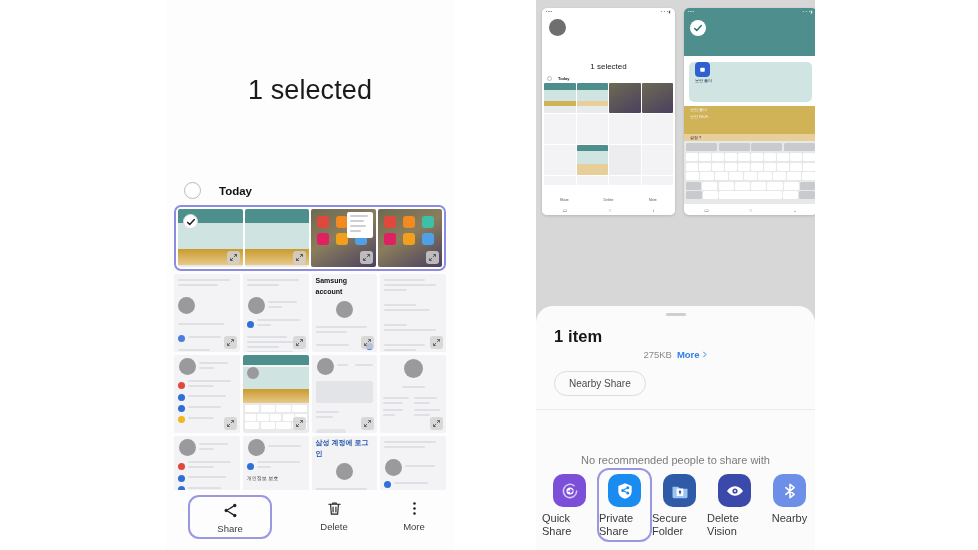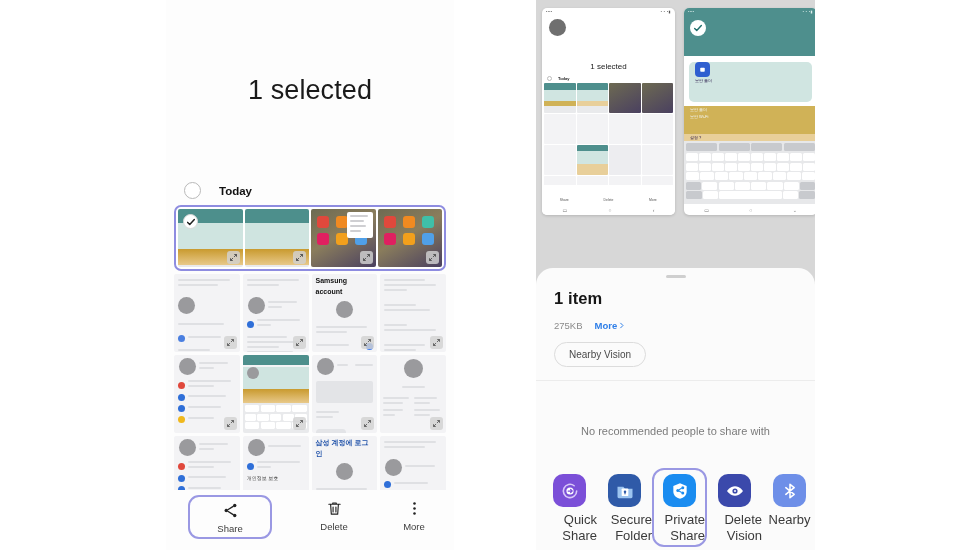--- a/index.html
+++ b/index.html
@@ -129,27 +129,27 @@
 
   .blueapp { width: 15px; height: 15px; border-radius: 4px; background: #2f5fd0; margin: 6px 0 0 6px; display: flex; align-items: center; justify-content: center; }
   .blueapp svg { width: 9px; height: 9px; }
   .whitecheck { width: 16px; height: 16px; border-radius: 50%; background: #fff; display: flex; align-items: center; justify-content: center; margin: 5px 0 0 6px; }
   .whitecheck svg { width: 10px; height: 10px; }
   .kr-tiny { font-size: 4px; color: #214; padding: 1px 6px; }
   .kr-white { font-size: 4px; color: #f2f7f6; padding: 1px 6px; }
 
   
   .sheet {
-    position: absolute; left: 0; bottom: 0; width: 279px; height: 282px;
+    position: absolute; left: 0; bottom: 0; width: 279px; height: 244px;
     background: #fbfbfb; border-radius: 17px 17px 0 0;
   }
   .grabber { width: 20px; height: 3px; border-radius: 2px; background: #cfcfcf; margin: 7px auto 0; }
   .sheet-head { padding: 11px 18px 0; }
   .item-count { font-size: 16.5px; font-weight: bold; color: #161616; letter-spacing: .1px; }
-  .item-meta { display: flex; align-items: center; gap: 12px; margin-top: 12px; }
+  .item-meta { display: flex; align-items: center; gap: 5px; margin-top: 3px; justify-content: center; }
   .item-size { font-size: 9.5px; color: #8b8b8b; }
   .more-link { font-size: 9.5px; color: #2f7fe8; font-weight: bold; display: flex; align-items: center; gap: 1px; }
   .more-link svg { width: 7px; height: 7px; }
   .nearby-chip {
     display: inline-block; margin: 11px 0 0; padding: 6px 14px;
     border: 1px solid #dcdcdc; border-radius: 15px;
     font-size: 10px; color: #4a4a4a; background: #fbfbfb;
   }
   .sheet-div { height: 1px; background: #ececec; margin: 13px 0 0; }
   .empty-msg { text-align: center; font-size: 11px; color: #7b7b7b; padding: 44px 0 0; }
@@ -158,21 +158,21 @@
     position: absolute; left: 0; bottom: 0; width: 279px; height: 86px;
     display: flex; align-items: flex-start; padding: 4px 6px 0; gap: 0;
   }
   .app {
     width: 55px; flex: 0 0 auto; display: flex; flex-direction: column;
     align-items: center; gap: 5px; padding: 6px 0 4px;
   }
   .app.hl { border: 2px solid #9a98e3; border-radius: 12px; padding: 4px 0 2px; }
   .app-ic { width: 33px; height: 33px; border-radius: 10px; display: flex; align-items: center; justify-content: center; }
   .app-ic svg { width: 20px; height: 20px; }
-  .app-label { font-size: 13px; color: #3a3a3a; text-align: right; line-height: 1.2; }
+  .app-label { font-size: 11px; color: #3a3a3a; text-align: left; line-height: 1.2; }
 </style>
 </head>
 <body>
 
 <div class="stage">
 
   <div class="phone-left">
 
     <div class="sel-header">
       <div class="sel-title">1 selected</div>
@@ -790,51 +790,38 @@
           <span class="item-size">275KB</span>
           <span class="more-link">
             <span>More</span>
             <span>
               <svg viewBox="0 0 24 24" fill="none" stroke="#2f7fe8" stroke-width="3.4" stroke-linecap="round" stroke-linejoin="round">
                   <polyline points="9,4 17,12 9,20"></polyline>
                 </svg>
             </span>
           </span>
         </div>
-        <div class="nearby-chip">Nearby Vision</div>
+        <div class="nearby-chip">Nearby Share</div>
       </div>
 
       <div class="sheet-div"></div>
 
       <div class="empty-msg">No recommended people to share with</div>
 
       <div class="apps-row">
 
         <div class="app">
           <div class="app-ic" style="background:#7b4fd8">
             <svg viewBox="0 0 24 24" fill="none" stroke="#d8c8f8" stroke-width="1.9" stroke-linecap="round">
               <path d="M20 12a8 8 0 1 1-3-6.3"></path>
               <circle cx="12" cy="12" r="4.3" fill="#fff" stroke="none"></circle>
               <path d="M9.8 12h4.6M12.8 10.2l1.8 1.8-1.8 1.8" stroke="#7b4fd8" stroke-width="1.5"></path>
             </svg>
           </div>
           <div class="app-label">Quick Share</div>
-        </div>
-
-        <div class="app">
-          <div class="app-ic" style="background:#2f5aa8">
-            <svg viewBox="0 0 24 24">
-              <path d="M3 7h7l2 2.2h9V19a1.6 1.6 0 0 1-1.6 1.6H4.6A1.6 1.6 0 0 1 3 19z" fill="#9cc4f0"></path>
-              <rect x="8" y="9" width="8" height="9" rx="1" fill="#ffffff"></rect>
-              <circle cx="12" cy="13" r="1.5" fill="#2f5aa8"></circle>
-              <rect x="11.3" y="13" width="1.4" height="3" fill="#2f5aa8"></rect>
-            </svg>
-          </div>
-          <div class="app-label">Secure
-Folder</div>
         </div>
 
         <div class="app hl">
           <div class="app-ic" style="background:#1a8cf0">
             <svg viewBox="0 0 24 24">
               <path d="M12 2.6 20 6v6.4c0 4.8-3.3 8-8 9-4.7-1-8-4.2-8-9V6z" fill="#ffffff"></path>
               <g fill="#1a8cf0">
                 <circle cx="15.3" cy="8.1" r="1.8"></circle>
                   <circle cx="15.3" cy="14.4" r="1.8"></circle>
                   <circle cx="9.4" cy="11.3" r="1.8"></circle>
@@ -843,20 +830,33 @@
                 <line x1="10.8" y1="10.5" x2="14" y2="8.8"></line>
                   <line x1="10.8" y1="12.1" x2="14" y2="13.7"></line>
               </g>
             </svg>
           </div>
           <div class="app-label">Private
 Share</div>
         </div>
 
         <div class="app">
+          <div class="app-ic" style="background:#2f5aa8">
+            <svg viewBox="0 0 24 24">
+              <path d="M3 7h7l2 2.2h9V19a1.6 1.6 0 0 1-1.6 1.6H4.6A1.6 1.6 0 0 1 3 19z" fill="#9cc4f0"></path>
+              <rect x="8" y="9" width="8" height="9" rx="1" fill="#ffffff"></rect>
+              <circle cx="12" cy="13" r="1.5" fill="#2f5aa8"></circle>
+              <rect x="11.3" y="13" width="1.4" height="3" fill="#2f5aa8"></rect>
+            </svg>
+          </div>
+          <div class="app-label">Secure
+Folder</div>
+        </div>
+
+        <div class="app">
           <div class="app-ic" style="background:#3b49ab">
             <svg viewBox="0 0 24 24">
               <path d="M2.5 12S6 6.4 12 6.4 21.5 12 21.5 12 18 17.6 12 17.6 2.5 12 2.5 12z" fill="#ffffff"></path>
               <circle cx="12" cy="12" r="3.1" fill="#3b49ab"></circle>
               <circle cx="12" cy="12" r="1.2" fill="#ffffff"></circle>
             </svg>
           </div>
           <div class="app-label">Delete Vision</div>
         </div>
 

